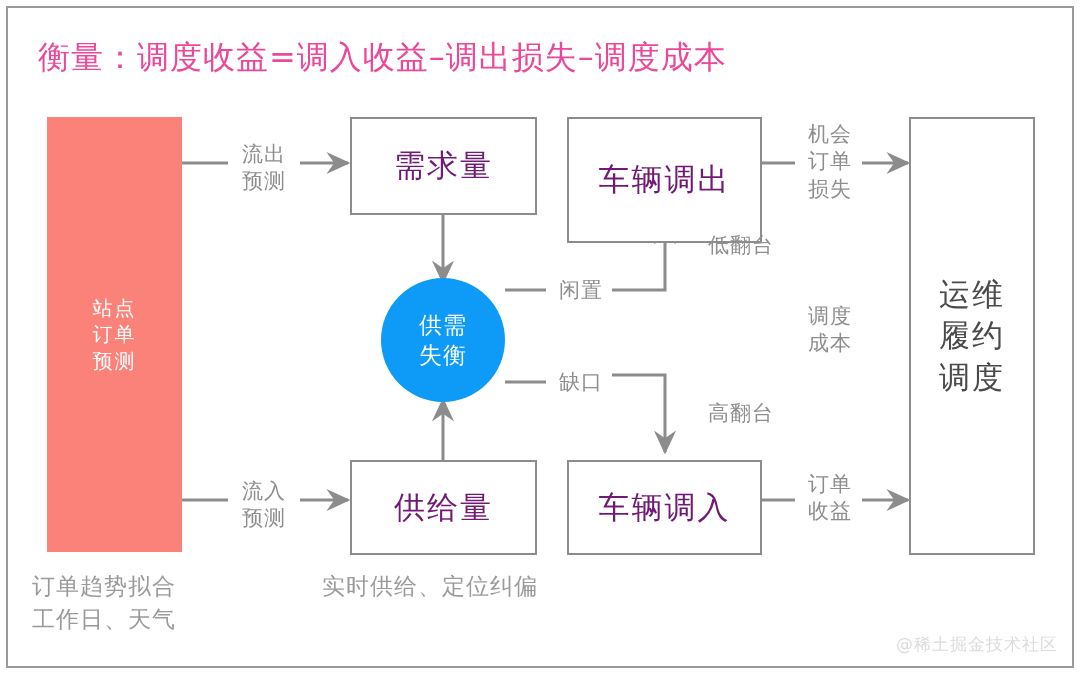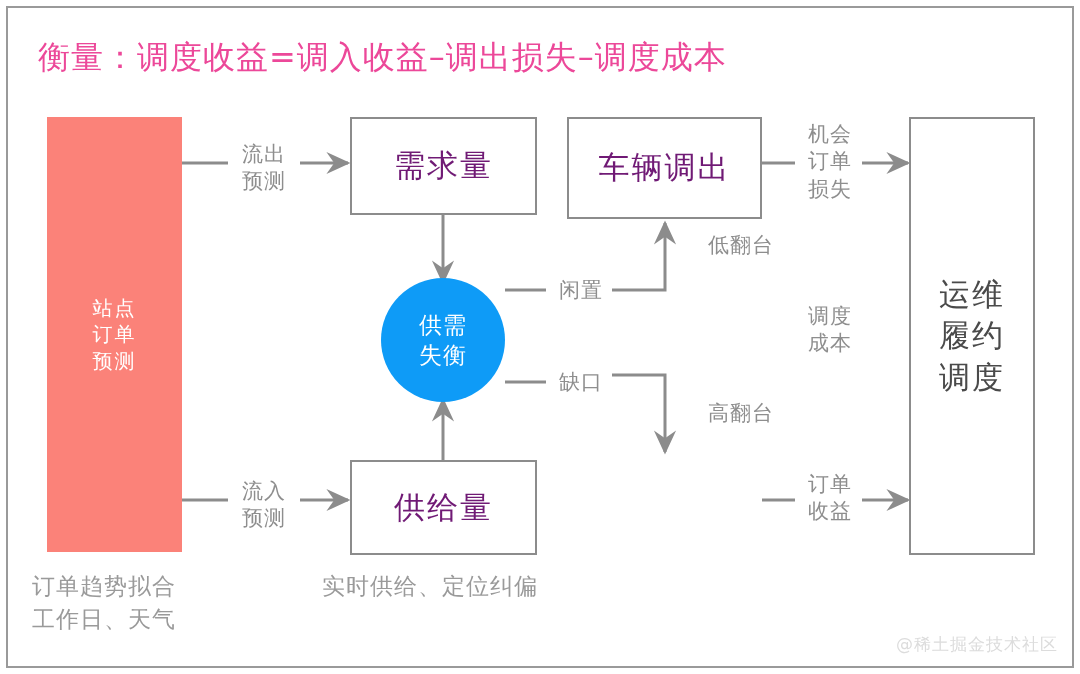--- a/index.html
+++ b/index.html
@@ -194,24 +194,27 @@
   </div>
 
   <div class="node" style="left:350px; top:117px; width:187px; height:98px;">
     <span>需求量</span>
   </div>
 
   <div class="node" style="left:350px; top:460px; width:187px; height:95px;">
     <span>供给量</span>
   </div>
 
-  <div class="node" style="left:567px; top:117px; width:195px; height:102px;">
+  <div class="node" style="left:567px; top:117px; width:195px; height:126px;">
     <span>车辆调出</span>
   </div>
 
+  <div class="node" style="left:567px; top:460px; width:195px; height:95px;">
+    <span>车辆调入</span>
+  </div>
 
   <div class="circle" style="left:381px; top:278px; width:124px; height:124px;">
     <span style="white-space:pre-line;">供需
 失衡</span>
   </div>
 
   <div class="bigbox" style="left:909px; top:117px; width:126px; height:438px;">
     <span style="white-space:pre-line;">运维
 履约
 调度</span>

